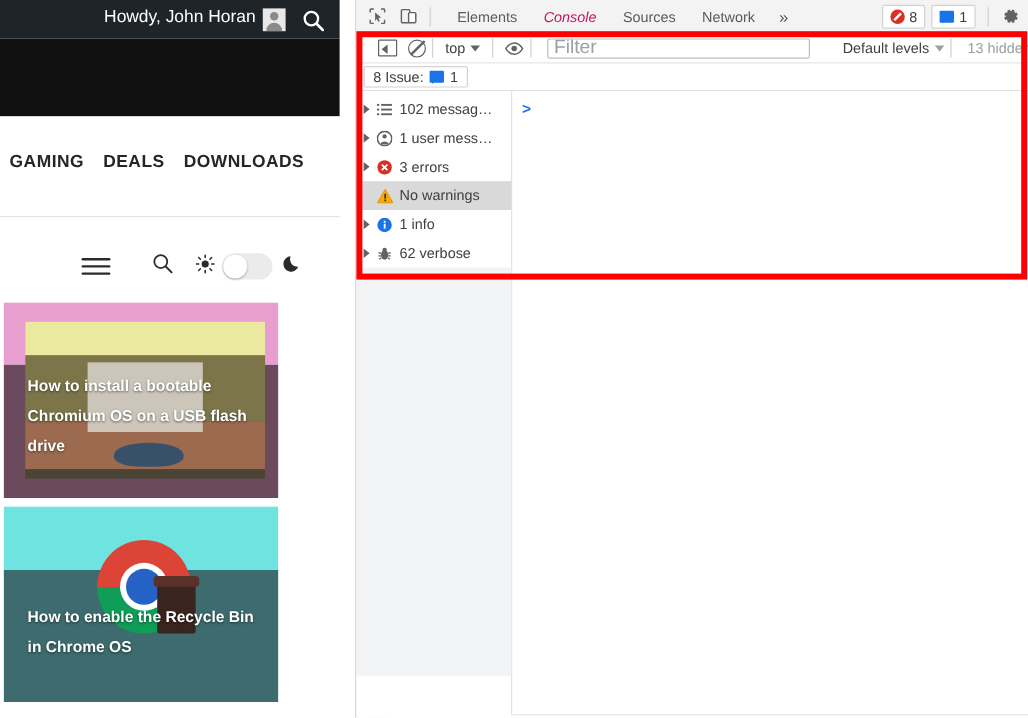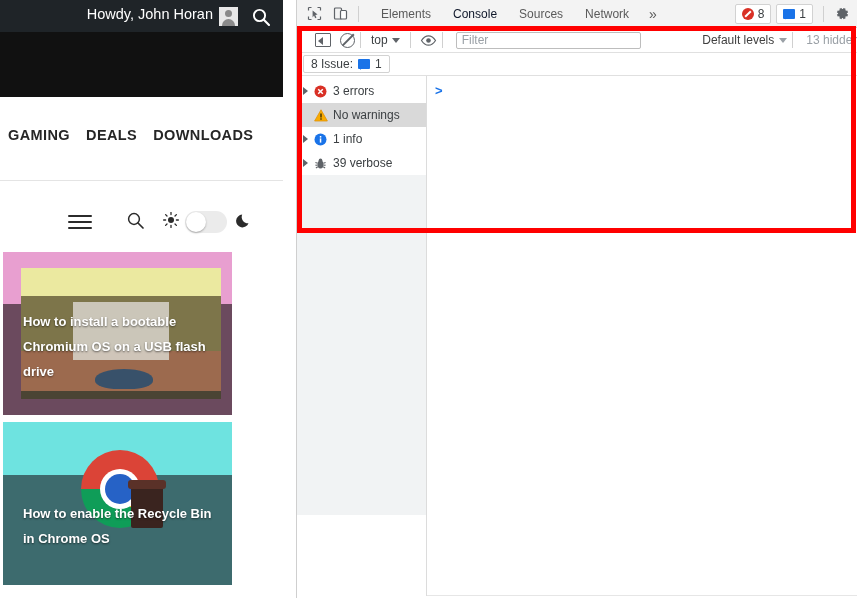--- a/index.html
+++ b/index.html
@@ -179,21 +179,21 @@
   .dt-icon-btn {
     width: 26px; height: 24px; display:flex; align-items:center;
     justify-content:center; cursor:pointer;
   }
   .vsep { width:1px; height:16px; background:#d0d0d0; margin:0 5px; }
   .dt-tabs { display:flex; align-items:center; gap:0; margin-left:6px; }
   .dt-tab {
     padding: 0 11px; height:28px; line-height:28px;
     font-size:12px; color:#5a5a5a; cursor:pointer; white-space:nowrap;
   }
-  .dt-tab.active { color:#0f172a; }
+  .dt-tab.active { color:#be185d;font-style:italic; }
   .dt-more { padding:0 9px; font-size:14px; color:#5a5a5a; cursor:pointer; }
   .dt-right { margin-left:auto; display:flex; align-items:center; }
   .badge {
     display:flex; align-items:center; gap:4px;
     padding:2px 6px; border:1px solid #d2d2d2; border-radius:2px;
     background:#fff; margin-right:5px; cursor:pointer; font-size:12px;
     color:#3c4043;
   }
   .dot-err {
     width:12px; height:12px; border-radius:50%; background:#d93025;
@@ -240,21 +240,21 @@
   }
   .caret { width:0;height:0;border-left:4px solid transparent;
            border-right:4px solid transparent;border-top:5px solid #5f6368; }
   .eye {
     width:17px;height:12px;margin-left:4px;cursor:pointer;
     display:flex;align-items:center;justify-content:center;
   }
   .filter-input {
     flex: 0 0 185px; height:17px; margin-left:8px;
     border:1px solid #bdbdbd; border-radius:2px; padding:0 5px;
-    font-size:12px; color:#3c4043; font-family:"Liberation Sans",sans-serif;
+    font-size:16px; color:#3c4043; font-family:"Liberation Sans",sans-serif;
     outline:none; background:#fff;
   }
   .filter-input::placeholder { color:#9aa0a6; }
   .levels {
     margin-left:auto; display:flex;align-items:center;gap:5px;
     color:#404040; font-size:12px; cursor:pointer;
   }
   .caret-gray { width:0;height:0;border-left:4px solid transparent;
                 border-right:4px solid transparent;border-top:5px solid #9aa0a6; }
   .hidden-count { color:#9aa0a6; font-size:12px; margin:0 8px; cursor:pointer; }
@@ -495,21 +495,48 @@
       <div class="issue-chip">
         <span>8 Issue:</span>
         <span class="sq-msg"></span>
         <span>1</span>
       </div>
     </div>
 
     <div class="dt-body">
       <div class="console-sidebar">
 
-
+        <div class="cs-item">
+          <span class="cs-arrow"></span>
+          <span class="cs-ico">
+            <svg width="13" height="11" viewBox="0 0 13 11">
+              <g fill="#5f6368">
+                <rect x="0" y="0.6" width="2" height="1.6"></rect>
+                  <rect x="3.6" y="0.6" width="9" height="1.6"></rect>
+                <rect x="0" y="4.5" width="2" height="1.6"></rect>
+                  <rect x="3.6" y="4.5" width="9" height="1.6"></rect>
+                <rect x="0" y="8.4" width="2" height="1.6"></rect>
+                  <rect x="3.6" y="8.4" width="9" height="1.6"></rect>
+              </g>
+            </svg>
+          </span>
+          <span class="cs-label">102 messag…</span>
+        </div>
+
+        <div class="cs-item">
+          <span class="cs-arrow"></span>
+          <span class="cs-ico">
+            <svg width="13" height="13" viewBox="0 0 13 13">
+              <circle cx="6.5" cy="6.5" r="6" fill="none" stroke="#5f6368" stroke-width="1.3"></circle>
+              <circle cx="6.5" cy="4.7" r="1.8" fill="#5f6368"></circle>
+              <path d="M2.8 11.4a4 4 0 0 1 7.4 0" fill="#5f6368"></path>
+            </svg>
+          </span>
+          <span class="cs-label">1 user mess…</span>
+        </div>
 
         <div class="cs-item">
           <span class="cs-arrow"></span>
           <span class="cs-ico">
             <svg width="13" height="13" viewBox="0 0 13 13">
               <circle cx="6.5" cy="6.5" r="6" fill="#d93025"></circle>
               <line x1="4.2" y1="4.2" x2="8.8" y2="8.8" stroke="#fff" stroke-width="1.5"></line>
               <line x1="8.8" y1="4.2" x2="4.2" y2="8.8" stroke="#fff" stroke-width="1.5"></line>
             </svg>
           </span>
@@ -549,21 +576,21 @@
               <g stroke="#5f6368" stroke-width="1.1">
                 <line x1="1.4" y1="5.5" x2="3.6" y2="6.2"></line>
                   <line x1="11.6" y1="5.5" x2="9.4" y2="6.2"></line>
                 <line x1="1.4" y1="8.2" x2="3.6" y2="8.2"></line>
                   <line x1="11.6" y1="8.2" x2="9.4" y2="8.2"></line>
                 <line x1="1.9" y1="11" x2="3.8" y2="9.8"></line>
                   <line x1="11.1" y1="11" x2="9.2" y2="9.8"></line>
               </g>
             </svg>
           </span>
-          <span class="cs-label">39 verbose</span>
+          <span class="cs-label">62 verbose</span>
         </div>
 
         <div class="sidebar-fill" style="height:340px;"></div>
       </div>
 
       <div class="console-main">
         <div class="prompt">&gt;</div>
         <div class="console-footer-line"></div>
       </div>
     </div>

